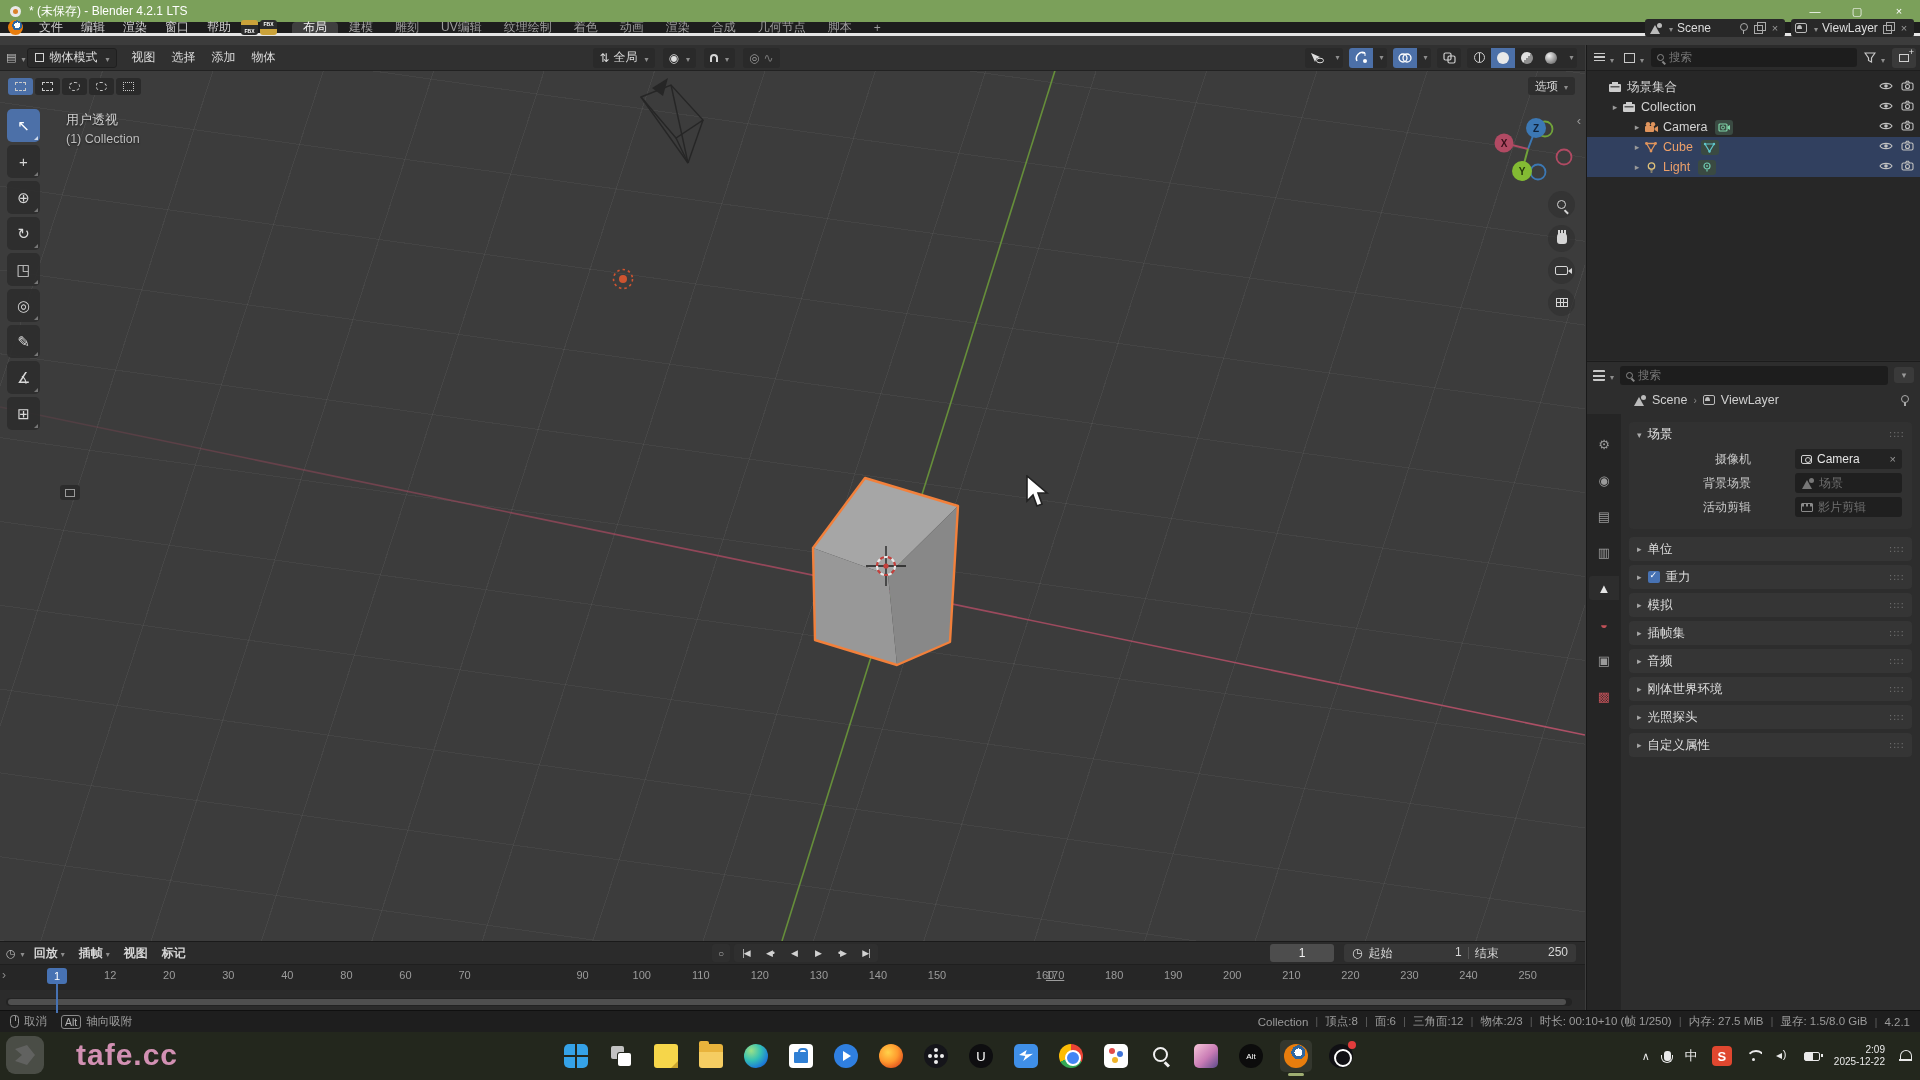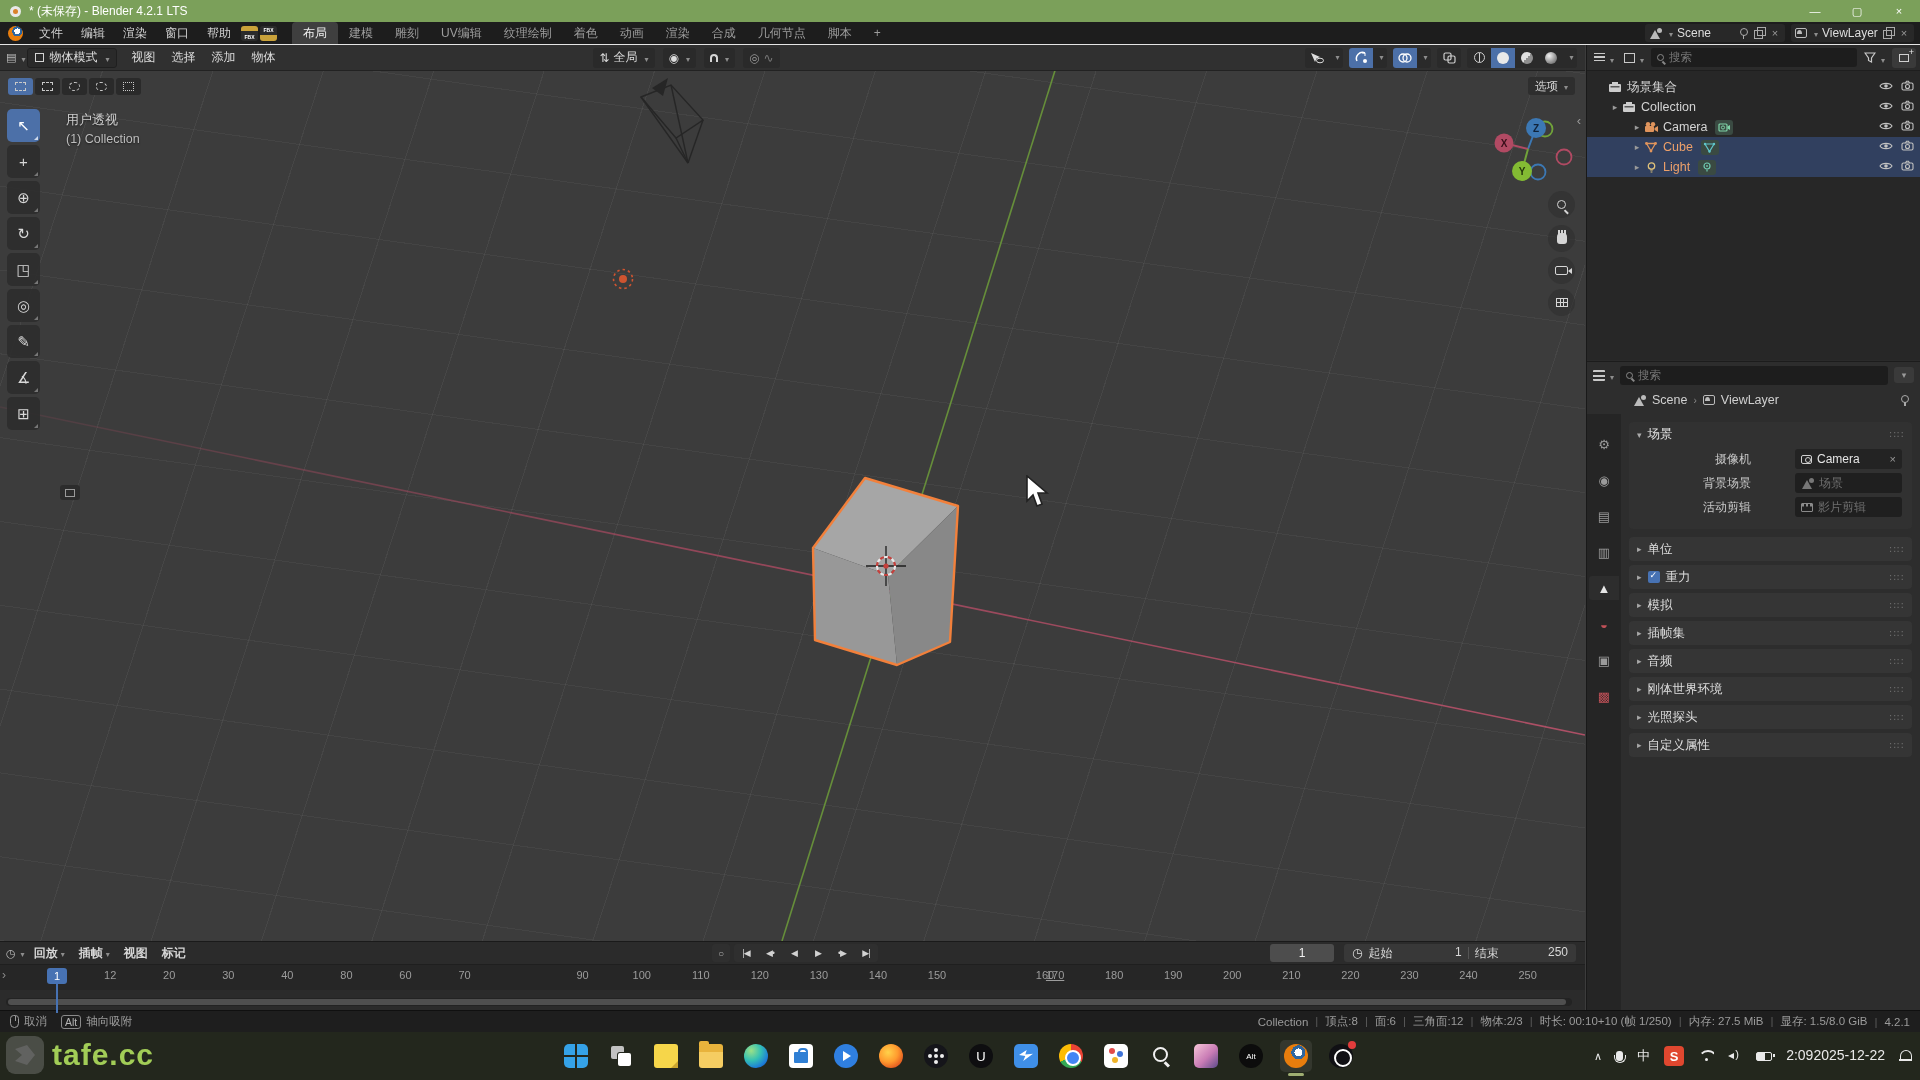--- a/index.html
+++ b/index.html
@@ -7,21 +7,21 @@
   #screen{position:relative;width:1920px;height:1080px;overflow:hidden;background:#3c3c3c;}
 
   
   .titlebar{position:absolute;left:0;top:0;width:1920px;height:22px;background:#7ba05a;display:flex;align-items:center;color:#fff;font-size:12px;}
   .app-dot{width:11px;height:11px;border-radius:50%;background:#e8e8e8;margin:0 8px 0 10px;position:relative;}
   .app-dot::after{content:"";position:absolute;left:3px;top:3px;width:5px;height:5px;border-radius:50%;background:#d9822b;}
   .win-controls{margin-left:auto;display:flex;height:100%;}
   .win-btn{width:42px;height:100%;display:flex;align-items:center;justify-content:center;font-size:11px;color:#fff;}
 
   
-  .topbar{position:absolute;left:0;top:22px;width:1920px;height:23px;background:#1d1d1d;display:flex;align-items:center;color:#cfcfcf;font-size:12px;border-bottom:1px solid #e5e5e5;}
+  .topbar{position:absolute;left:0;top:22px;width:1920px;height:14px;background:#1d1d1d;display:flex;align-items:center;color:#cfcfcf;font-size:12px;border-bottom:3px solid #e5e5e5;}
   .blender-logo{width:15px;height:15px;border-radius:50%;margin:0 7px 0 8px;background:radial-gradient(circle at 62% 36%,#ffffff 0 3px,#2f66a0 3px 5px,#e87d0d 5px);}
   .menu-item{padding:0 9px;height:100%;display:flex;align-items:center;}
   .fbx-badge{width:17px;height:15px;border-radius:3px;margin:0 1px;background:linear-gradient(#caa23a 35%,#2b2b2b 35%);color:#fff;font-size:5px;font-weight:bold;display:flex;align-items:flex-end;justify-content:center;padding-bottom:1px;}
   .fbx-badge.alt{background:linear-gradient(#2b2b2b 60%,#caa23a 60%);align-items:flex-start;padding-top:1px;}
   .tabs{display:flex;height:100%;margin-left:14px;}
   .tab{padding:0 11px;display:flex;align-items:center;color:#9d9d9d;height:100%;}
   .tab.active{background:#3f3f3f;color:#efefef;border-radius:4px 4px 0 0;}
   .topbar-right{margin-left:auto;display:flex;align-items:center;gap:6px;padding-right:6px;}
   .sel-field{display:flex;align-items:center;background:#282828;border-radius:3px;height:18px;padding:0 4px;gap:4px;color:#ddd;}
   .sel-field .txt{min-width:56px;}
@@ -236,29 +236,29 @@
   .mic-glyph::after{content:"";position:absolute;left:-2.5px;top:4px;width:10px;height:7px;border:1.5px solid #eaeaea;border-top:none;border-radius:0 0 6px 6px;}
   .sogou{width:20px;height:20px;border-radius:4px;background:#e0472f;color:#fff;display:flex;align-items:center;justify-content:center;font-weight:bold;font-size:13px;}
   .wifi-glyph{width:16px;height:12px;position:relative;overflow:hidden;}
   .wifi-glyph::before{content:"";position:absolute;left:0;top:0;width:16px;height:16px;border:2px solid #eaeaea;border-radius:50%;clip-path:polygon(50% 50%,0 0,100% 0);}
   .wifi-glyph::after{content:"";position:absolute;left:6.5px;top:8px;width:3px;height:3px;border-radius:50%;background:#eaeaea;}
   .spk-glyph{width:14px;height:12px;position:relative;}
   .spk-glyph::before{content:"";position:absolute;left:0;top:3px;border-top:3px solid transparent;border-bottom:3px solid transparent;border-right:6px solid #eaeaea;}
   .spk-glyph::after{content:")";position:absolute;left:7px;top:-2px;color:#eaeaea;font-size:11px;}
   .bat-glyph{width:16px;height:9px;border:1.5px solid #eaeaea;border-radius:2px;position:relative;background:linear-gradient(90deg,#eaeaea 0 60%,transparent 60%);}
   .bat-glyph::after{content:"";position:absolute;right:-4px;top:1.5px;width:2px;height:3px;background:#eaeaea;}
-  .clock{display:flex;flex-direction:row;align-items:flex-end;line-height:1.25;font-size:14px;}
+  .clock{display:flex;flex-direction:column;align-items:flex-end;line-height:1.25;font-size:10px;}
   .bell-glyph{width:13px;height:12px;position:relative;}
   .bell-glyph::before{content:"";position:absolute;left:1px;top:0;width:10px;height:9px;border:1.5px solid #eaeaea;border-bottom:none;border-radius:6px 6px 0 0;}
   .bell-glyph::after{content:"";position:absolute;left:0;top:9px;width:13px;height:1.5px;background:#eaeaea;}
 
   .watermark{position:absolute;left:6px;top:1036px;display:flex;align-items:center;gap:8px;z-index:50;opacity:.82;}
   .wm-logo{width:38px;height:38px;border-radius:9px;background:#9a9a9a66;position:relative;}
   .wm-logo::after{content:"";position:absolute;left:9px;top:9px;width:20px;height:20px;background:#6f6f6f;clip-path:polygon(0 20%,60% 0,100% 50%,60% 100%,0 80%,35% 50%);}
-  .wm-text{font-size:30px;font-weight:bold;color:#bef264;letter-spacing:1px;}
+  .wm-text{font-size:30px;font-weight:bold;color:#f9a8d4;letter-spacing:1px;margin-left:24px;}
 </style>
 </head>
 <body>
 
 <div id="screen">
 
   <div class="titlebar">
     <span class="app-dot"></span>
     <span>* (未保存) - Blender 4.2.1 LTS</span>
     <div class="win-controls">

